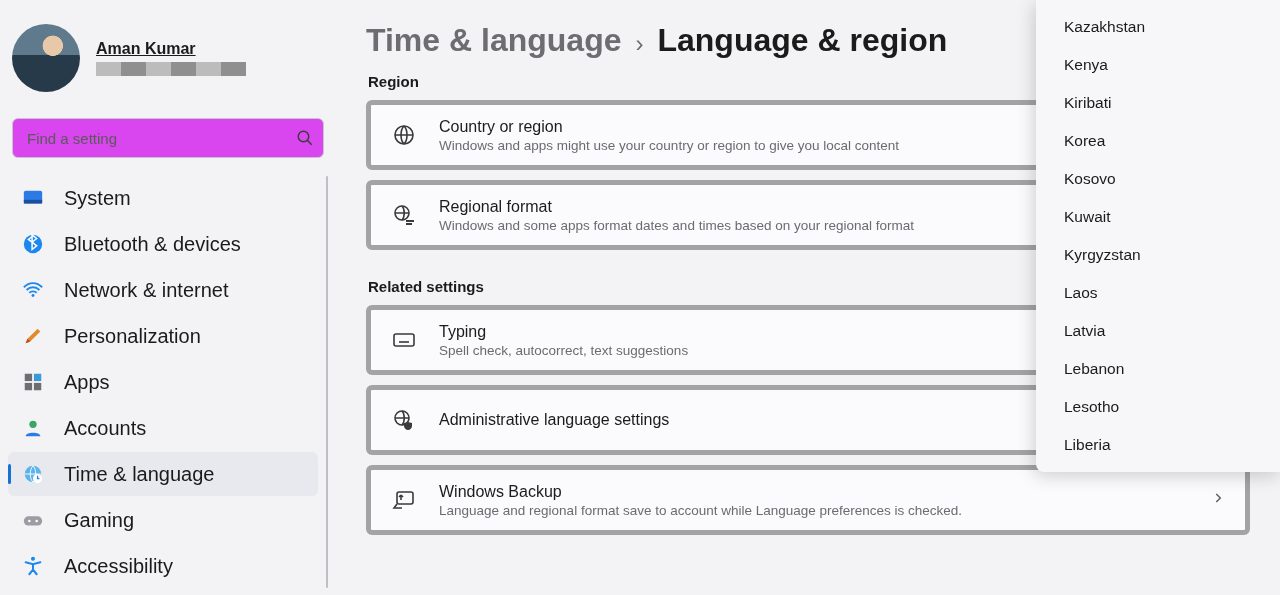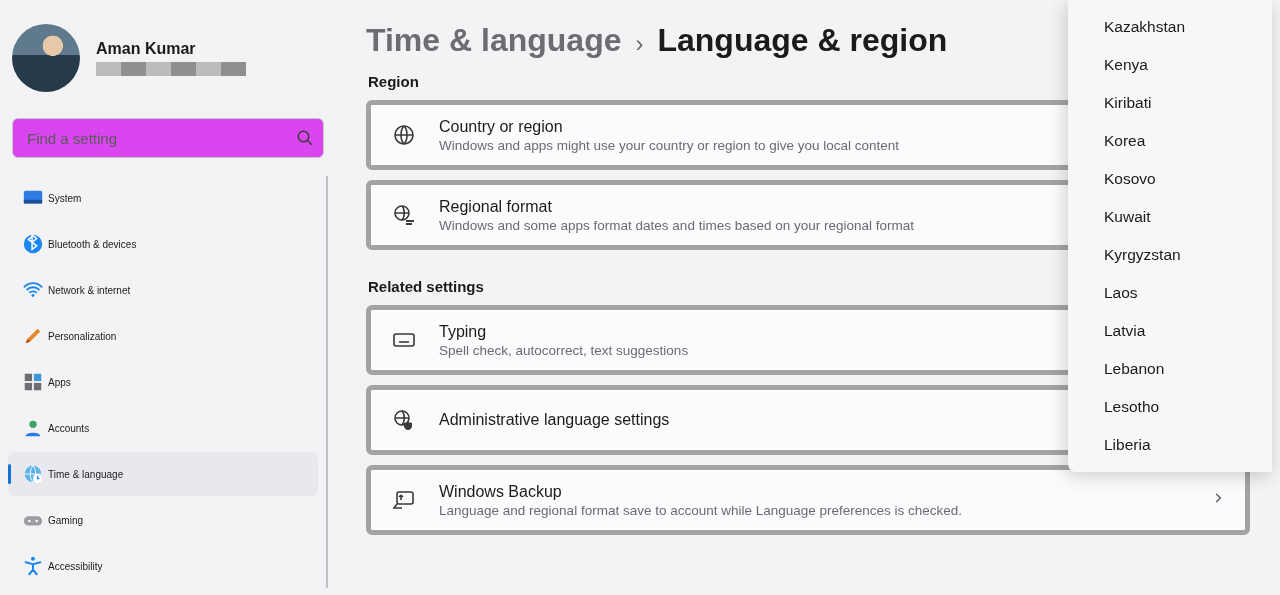--- a/index.html
+++ b/index.html
@@ -9,37 +9,37 @@
   .app { display: flex; height: 595px; }
 
   
   .sidebar { width: 336px; padding: 20px 8px 8px 8px; display: flex; flex-direction: column; position: relative; }
   .profile { display: flex; align-items: center; gap: 16px; padding: 4px 4px 12px 4px; }
   .avatar { width: 68px; height: 68px; border-radius: 50%;
     background:
       radial-gradient(circle at 60% 32%, #e7c9a9 0 16%, transparent 17%),
       linear-gradient(180deg,#5f7a8c 0 45%,#273a4a 45% 100%);
     flex-shrink: 0; }
-  .profile-name { font-size: 16px; font-weight: 600; }
+  .profile-name { font-size: 16px; font-weight: 600; text-decoration: underline; }
   .profile-email { font-size: 12px; height: 14px; width: 150px;
     background: repeating-linear-gradient(90deg,#bcbcbc 0 25px,#8f8f8f 25px 50px);
     margin-top: 4px; }
 
   .searchbox { margin: 14px 4px 18px 4px; position: relative; }
   .searchbox input { width: 100%; height: 40px; border-radius: 6px;
     border: 1px solid #c7c7c9; background: #d946ef; padding: 0 40px 0 14px;
     font-size: 15px; outline: none; }
   .searchbox input::placeholder { color: #5a5a5a; }
   .search-icon-wrap { position: absolute; right: 10px; top: 50%; transform: translateY(-50%); width: 18px; height: 18px; color:#3c3c3c; }
 
   .nav { display: flex; flex-direction: column; gap: 2px; position: relative; padding-right: 6px; }
   .nav-divider-scroll { position: absolute; right: 0; top: 0; bottom: 0; width: 2px;
     background: linear-gradient(#bfbfc4,#bfbfc4); border-radius: 2px; }
-  .nav-item { display: flex; align-items: center; gap: 4px; height: 44px;
-    padding: 0 14px; border-radius: 6px; font-size: 10px; cursor: default;
+  .nav-item { display: flex; align-items: center; gap: 20px; height: 44px;
+    padding: 0 14px; border-radius: 6px; font-size: 20px; cursor: default;
     position: relative; margin-right: 4px; }
   .nav-item.selected { background: #e7e9ee; }
   .nav-item.selected::before { content:""; position:absolute; left:0; top:12px; bottom:12px;
     width:3px; background:#1472d6; border-radius:2px; }
   .nav-icon { width: 22px; height: 22px; display:inline-flex; align-items:center; justify-content:center; }
   .nav-icon svg { width:22px; height:22px; }
 
   
   .main { flex: 1; padding: 22px 30px 0 30px; position: relative; overflow: hidden; }
   .breadcrumb { display: flex; align-items: baseline; gap: 14px; margin-bottom: 14px; }
@@ -56,23 +56,23 @@
   .card .leading svg { width:24px; height:24px; }
   .card .body { flex: 1; }
   .card .title { font-size: 16px; font-weight: 500; }
   .card .sub { font-size: 13.5px; color: #6b6b70; margin-top: 2px; }
   .card .trail { color:#5b5b60; }
   .card .trail svg { width:14px; height:14px; }
 
   .section-gap { height: 18px; }
 
   
-  .dropdown { position: absolute; top: 0; right: 8px; width: 204px; background:#f7f7f9;
+  .dropdown { position: absolute; top: 0; right: 0; width: 244px; background:#f7f7f9;
     box-shadow: -2px 4px 18px rgba(0,0,0,0.18); border-radius: 0 0 0 8px;
-    padding: 8px 0 8px 12px; z-index: 50; }
+    padding: 8px 0 8px 4px; z-index: 50; }
   .dd-item { padding: 10px 24px; font-size: 15.5px; text-align: left; cursor: default; }
 </style>
 </head>
 <body>
 
 <div class="app">
 
   <div class="sidebar">
     <div class="profile">
       <div class="avatar"></div>

